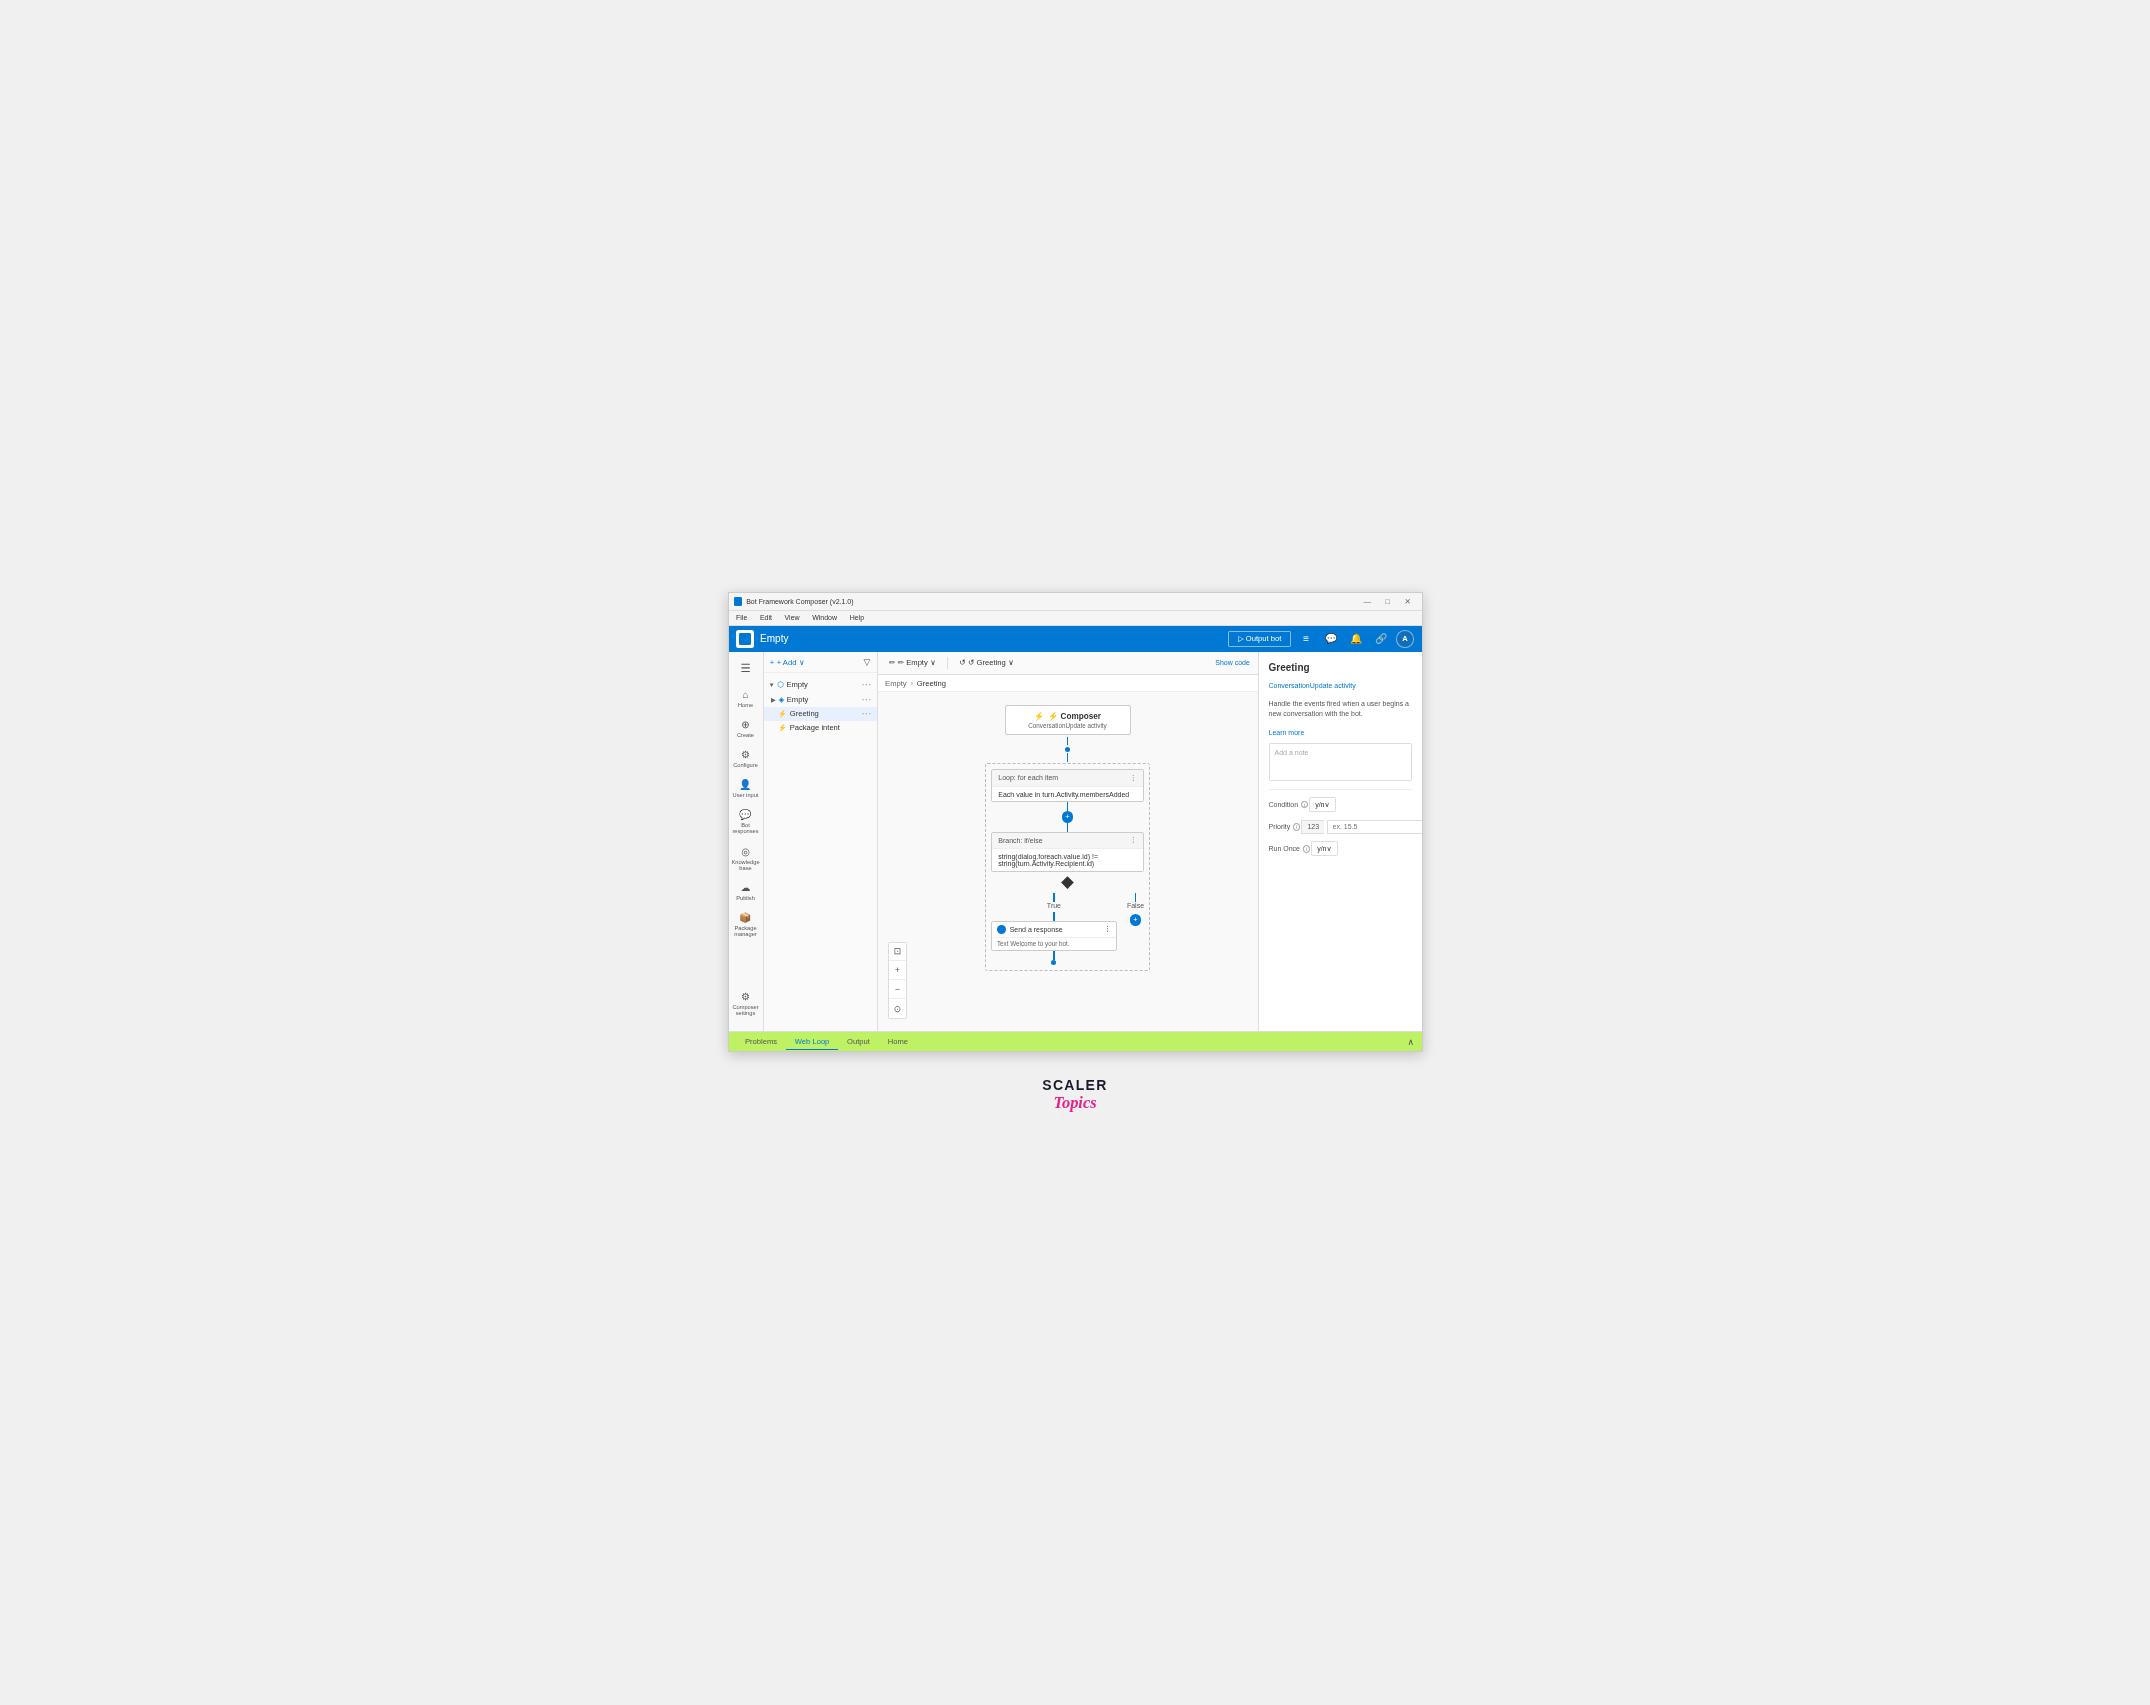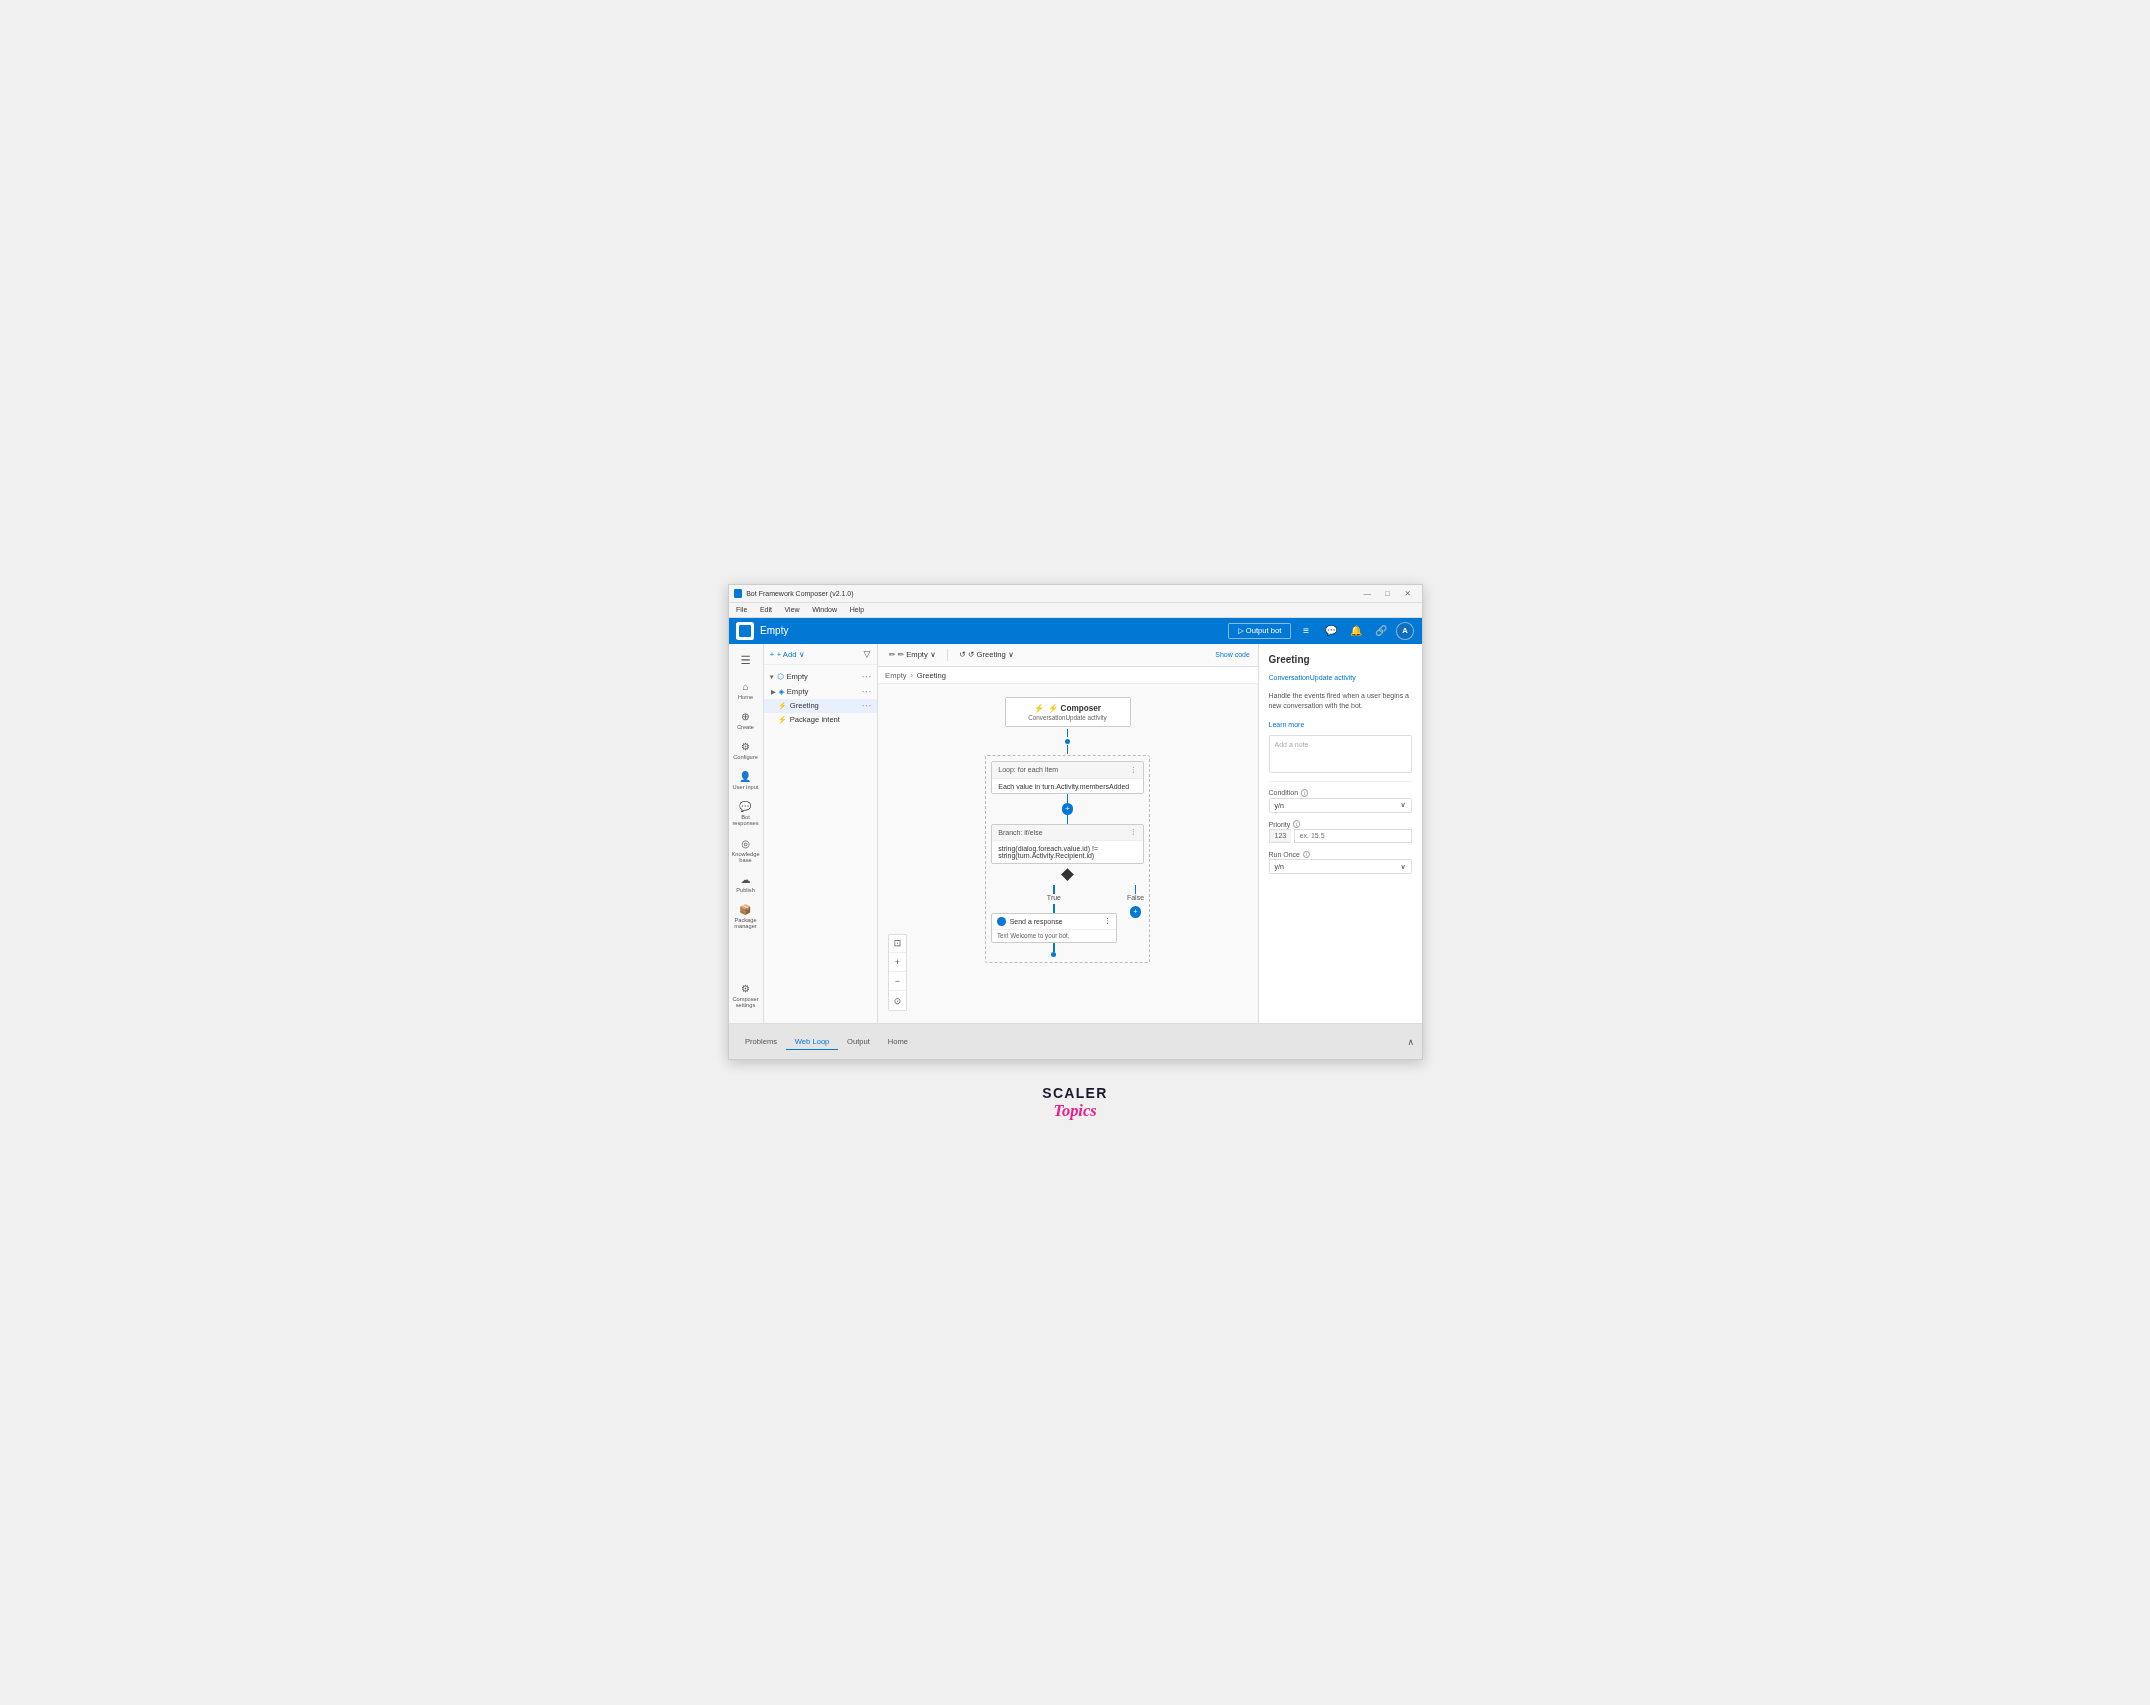--- a/index.html
+++ b/index.html
@@ -105,30 +105,30 @@
     .plus-connector { width: 11.4px; height: 11.4px; background: #0078d4; border-radius: 50%; display: flex; align-items: center; justify-content: center; color: white; font-size: 7.6px; margin: 0 auto; cursor: pointer; }
 
     
     .properties-pane { width: 164px; background: white; border-left: 0.6px solid #ddd; overflow-y: auto; padding: 10px; display: flex; flex-direction: column; gap: 7.6px; }
     .prop-title { font-size: 10px; font-weight: 600; color: #333; }
     .prop-subtitle { font-size: 7px; color: #0078d4; margin-top: 1.3px; }
     .prop-desc { font-size: 7px; color: #555; margin-top: 2.5px; line-height: 1.4; }
     .prop-learn-more { font-size: 7px; color: #0078d4; cursor: pointer; margin-top: 2.5px; }
     .prop-divider { height: 0.6px; background: #eee; }
     .prop-note-area { border: 0.6px solid #ddd; border-radius: 1.3px; min-height: 38px; padding: 5px; font-size: 7px; color: #aaa; }
-    .prop-section { display: flex; flex-direction: column; gap: 1px; }
+    .prop-section { display: flex; flex-direction: row; gap: 1px; }
     .prop-label { font-size: 7px; color: #555; display: flex; align-items: center; gap: 2.5px; }
     .prop-info { width: 7.6px; height: 7.6px; border-radius: 50%; border: 0.6px solid #999; display: inline-flex; align-items: center; justify-content: center; font-size: 5.7px; color: #999; cursor: pointer; }
     .prop-select { display: flex; align-items: center; border: 0.6px solid #ddd; border-radius: 1.3px; padding: 2.5px 5px; font-size: 7px; color: #333; justify-content: space-between; background: white; cursor: pointer; }
     .prop-input-row { display: flex; gap: 2.5px; }
     .prop-input-prefix { background: #f5f5f5; border: 0.6px solid #ddd; padding: 2.5px 5px; font-size: 7px; color: #555; border-right: none; }
     .prop-input { flex: 1; border: 0.6px solid #ddd; padding: 2.5px 5px; font-size: 7px; color: #aaa; outline: none; }
 
     
-    .debug-panel { background: #e5e5e5; border-top: 0.6px solid #ddd; height: 36px; display: flex; align-items: center; padding: 0 7.6px; gap: 1.3px; justify-content: space-between; }
+    .debug-panel { background: #bef264; border-top: 0.6px solid #ddd; height: 20px; display: flex; align-items: center; padding: 0 7.6px; gap: 1.3px; justify-content: space-between; }
     .debug-tabs { display: flex; gap: 0; }
     .debug-tab { padding: 3.8px 8.9px; font-size: 7.6px; color: #555; cursor: pointer; border-bottom: 1.3px solid transparent; }
     .debug-tab.active { color: #0078d4; border-bottom-color: #0078d4; }
     .debug-collapse { font-size: 8.9px; color: #555; cursor: pointer; }
 
     
     .scaler-brand { margin-top: 25px; text-align: center; }
     .scaler-text { font-size: 14px; font-weight: 900; letter-spacing: 1.3px; color: #1a1a2e; }
     .scaler-topics { font-size: 16.4px; font-style: italic; color: #e91e8c; font-weight: 700; font-family: Georgia, serif; }
 

